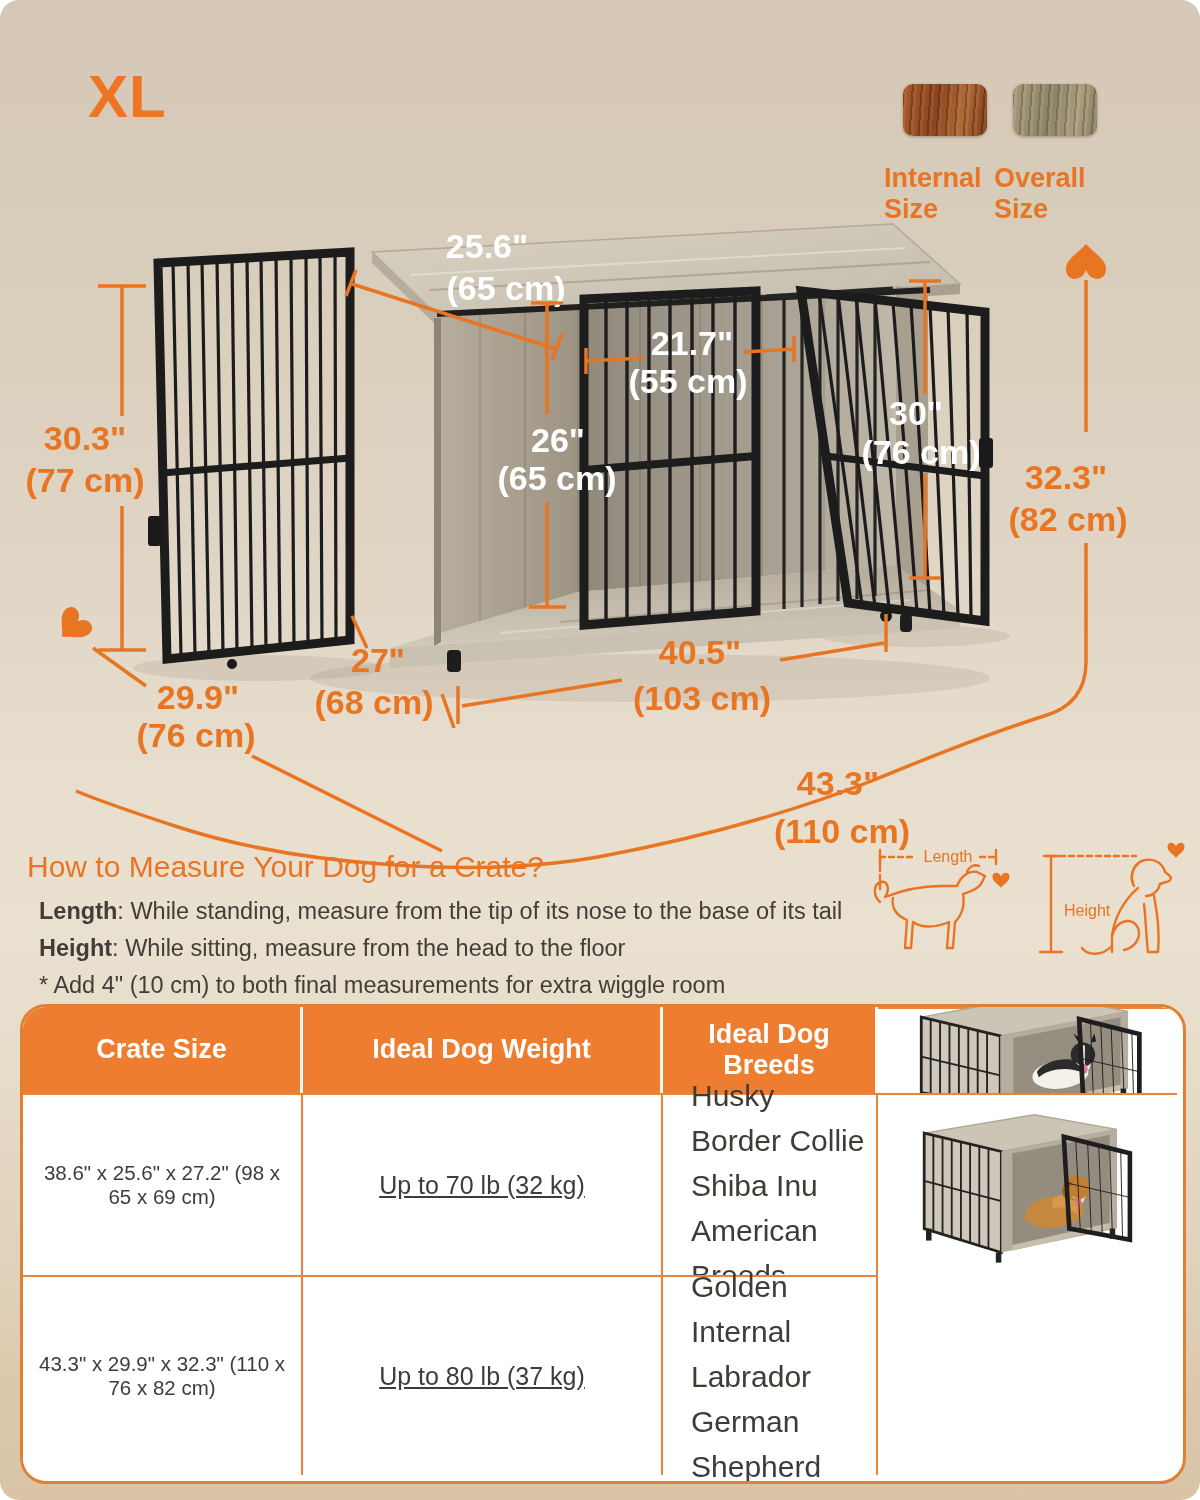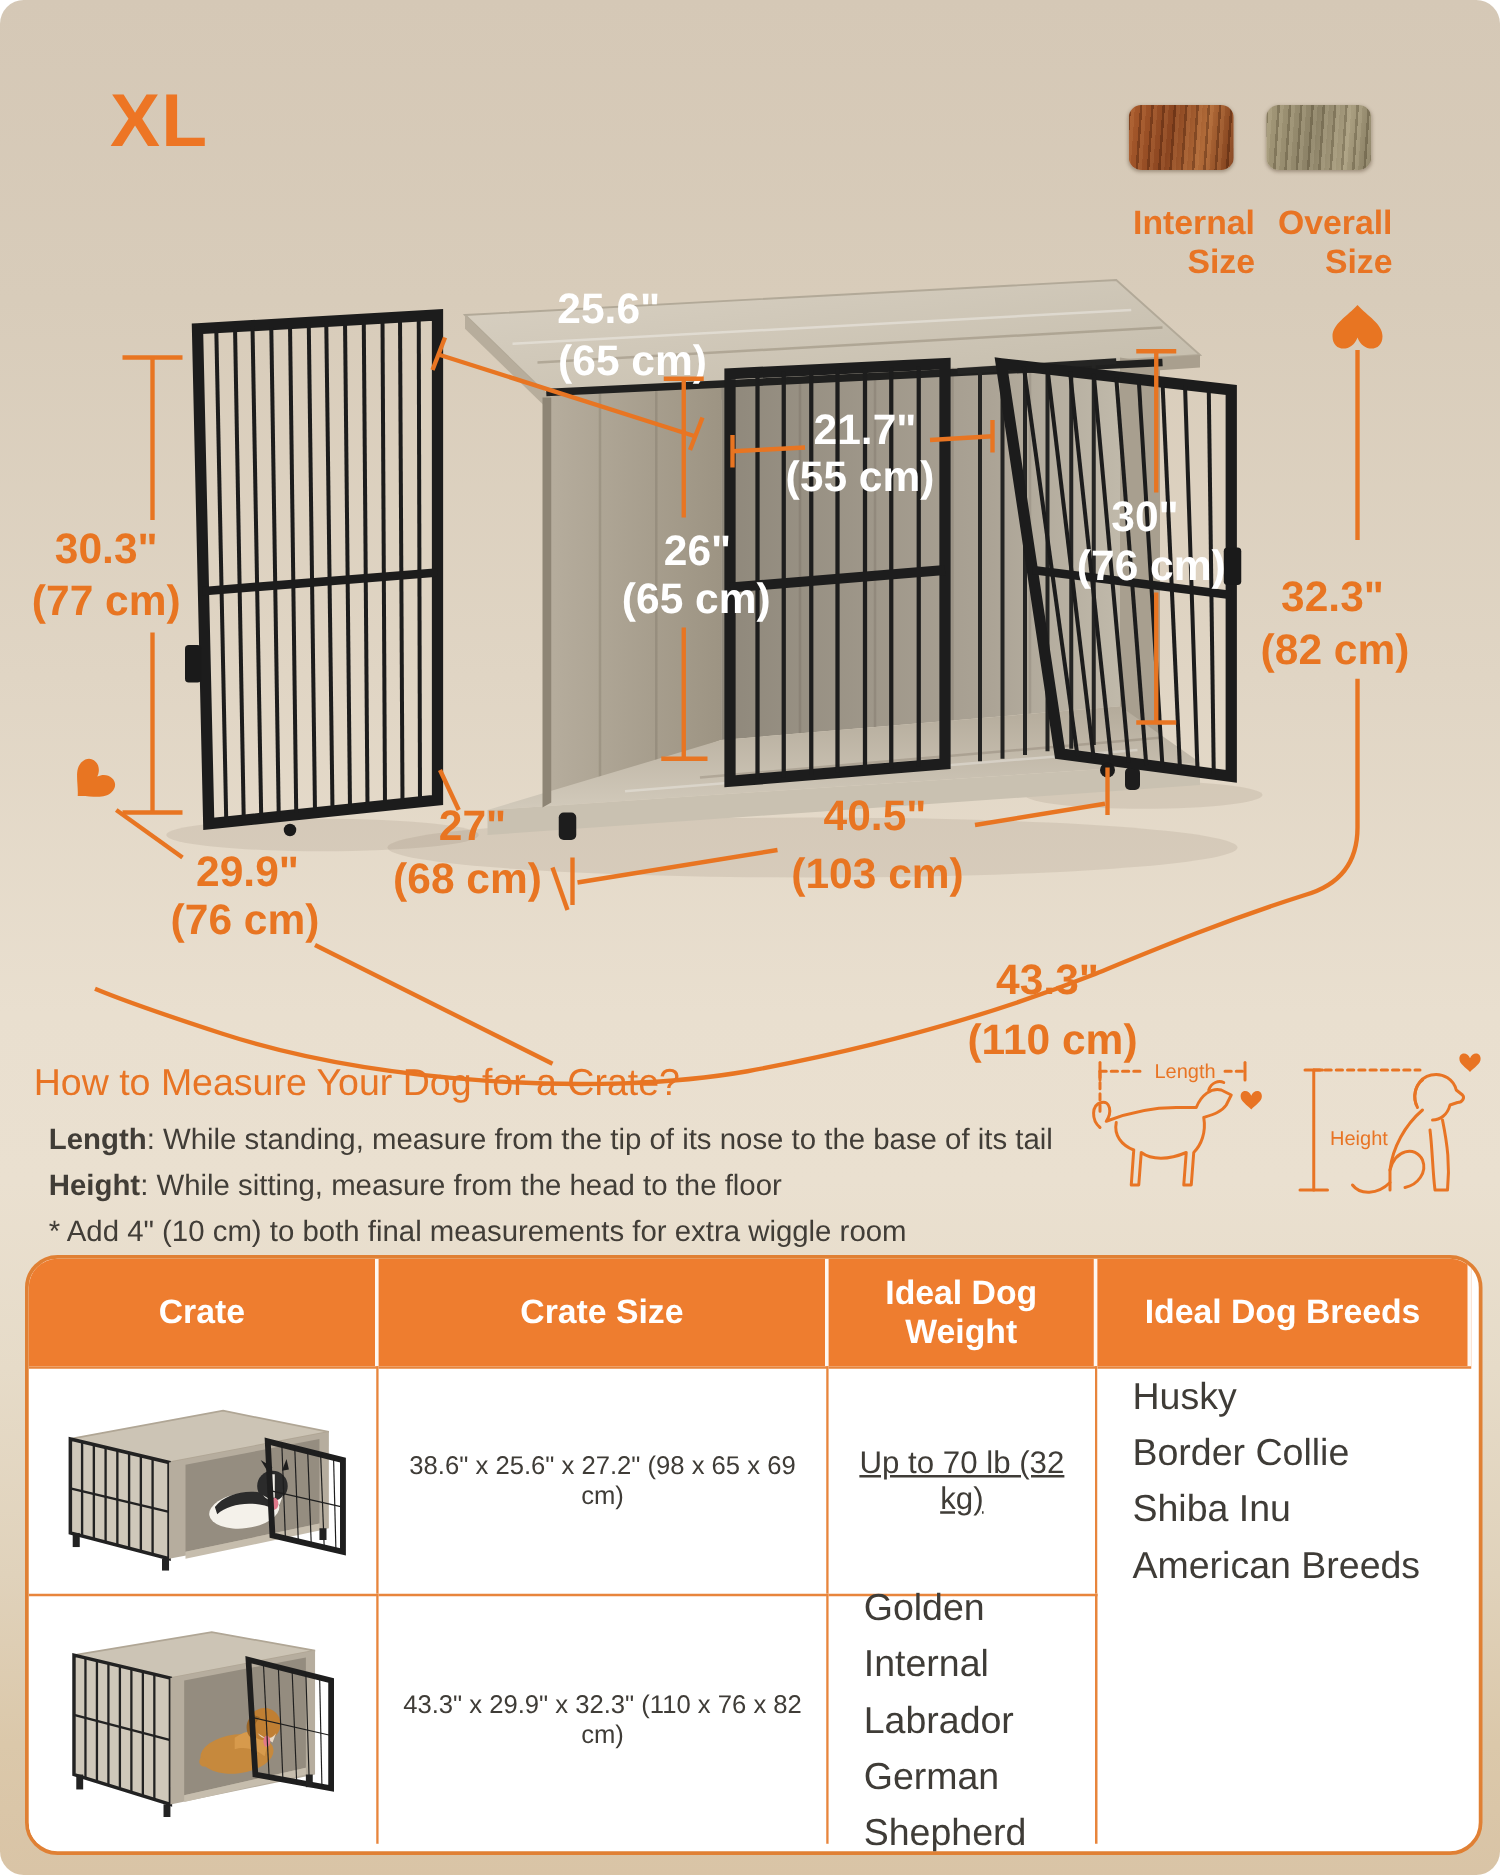--- a/index.html
+++ b/index.html
@@ -14,21 +14,21 @@
   .xl-badge{left:88px;top:62px;font-size:60px;font-weight:800;color:#ed7524;letter-spacing:1px;}
   .swatch{width:84px;height:52px;border-radius:10px;box-shadow:0 1px 3px rgba(60,40,20,.35);}
   .swatch-internal{left:903px;top:84px;
     background:
       repeating-linear-gradient(94deg,rgba(40,12,0,.28) 0 2px,rgba(255,190,130,.10) 2px 5px,rgba(0,0,0,0) 5px 9px),
       linear-gradient(100deg,#a85a2c 0%,#8a4520 40%,#b06a38 70%,#7c3c1a 100%);}
   .swatch-overall{left:1013px;top:84px;
     background:
       repeating-linear-gradient(94deg,rgba(40,30,10,.22) 0 2px,rgba(235,225,195,.12) 2px 5px,rgba(0,0,0,0) 5px 9px),
       linear-gradient(100deg,#a39878 0%,#8c8267 45%,#a89d7f 75%,#857b60 100%);}
-  .legend-label{width:120px;text-align:right;font-size:27px;line-height:1.13;font-weight:700;color:#e87424;}
+  .legend-label{width:120px;text-align:left;font-size:27px;line-height:1.13;font-weight:700;color:#e87424;}
   .legend-internal{left:884px;top:163px;}
   .legend-overall{left:994px;top:163px;}
   .crate-svg{left:0;top:0;pointer-events:none;}
   .measure{left:27px;top:850px;width:855px;color:#413d37;}
   .measure h2{margin:0 0 12px 0;font-size:30px;color:#e87424;font-weight:400;}
   .measure p{margin:0 0 6px 12px;font-size:23.5px;line-height:1.32;}
   .measure b{font-weight:700;}
   .dogs-svg{left:868px;top:840px;pointer-events:none;}
   
   .crate-table{
@@ -290,21 +290,20 @@
         <use href="#heartShape" transform="translate(308,10) scale(0.85)" fill="#e87424" stroke="none"></use>
       </g>
     </g>
     <g font-family="Liberation Sans, DejaVu Sans, sans-serif" font-size="16" fill="#e87424">
       <text x="80" y="22" text-anchor="middle">Length</text>
       <text x="196" y="76">Height</text>
     </g>
   </svg>
 
   <div class="abs crate-table">
-    <div class="th">Crate</div>
     <div class="th">Crate Size</div>
     <div class="th">Ideal Dog Weight</div>
     <div class="th">Ideal Dog Breeds</div>
 
     <div class="td">
       <svg width="235" height="158" viewBox="0 0 250 160">
         <polygon points="12,44 142,20 232,38 96,64" fill="#ccc4b5" stroke="#b0a695" stroke-width="1.5"></polygon>
         <polygon points="12,44 96,64 96,146 12,124" fill="#cfc8ba" stroke="#222" stroke-width="3"></polygon>
         <g stroke="#222" stroke-width="2">
           <line x1="22" y1="47" x2="22" y2="127"></line>
@@ -390,20 +389,21 @@
             <line x1="212" y1="52" x2="215" y2="149"></line>
           <line x1="224" y1="55" x2="226" y2="151"></line>
             <line x1="164" y1="90" x2="234" y2="106"></line>
         </g>
         <rect x="12" y="140" width="6" height="13" fill="#222"></rect>
         <rect x="88" y="166" width="6" height="11" fill="#222"></rect>
         <rect x="212" y="140" width="6" height="11" fill="#222"></rect>
       </svg>
     </div>
     <div class="td td-size">43.3" x 29.9" x 32.3" (110 x 76 x 82 cm)</div>
+    <div class="td td-weight">Up to 80 lb (37 kg)</div>
     <div class="td td-breeds">
       <div class="col">
         <span>Golden Internal</span>
         <span>Labrador</span>
         <span>German Shepherd</span>
       </div>
     </div>
   </div>
 
 </div>

